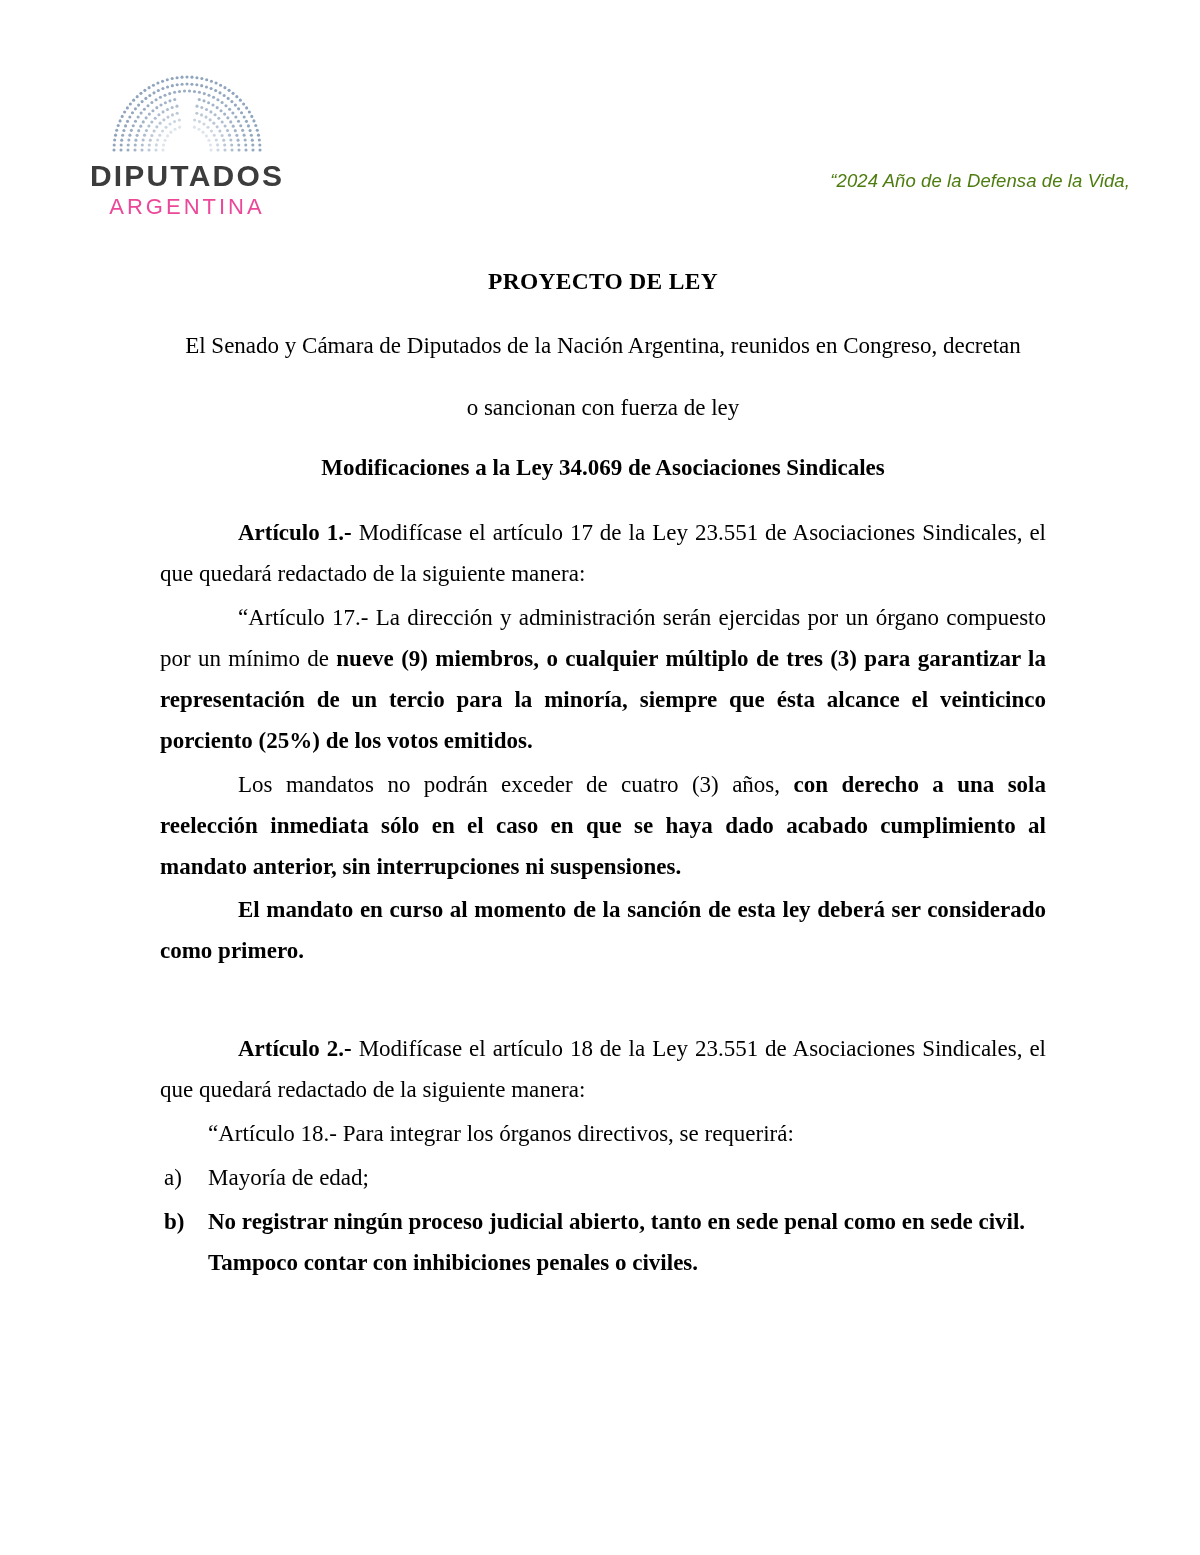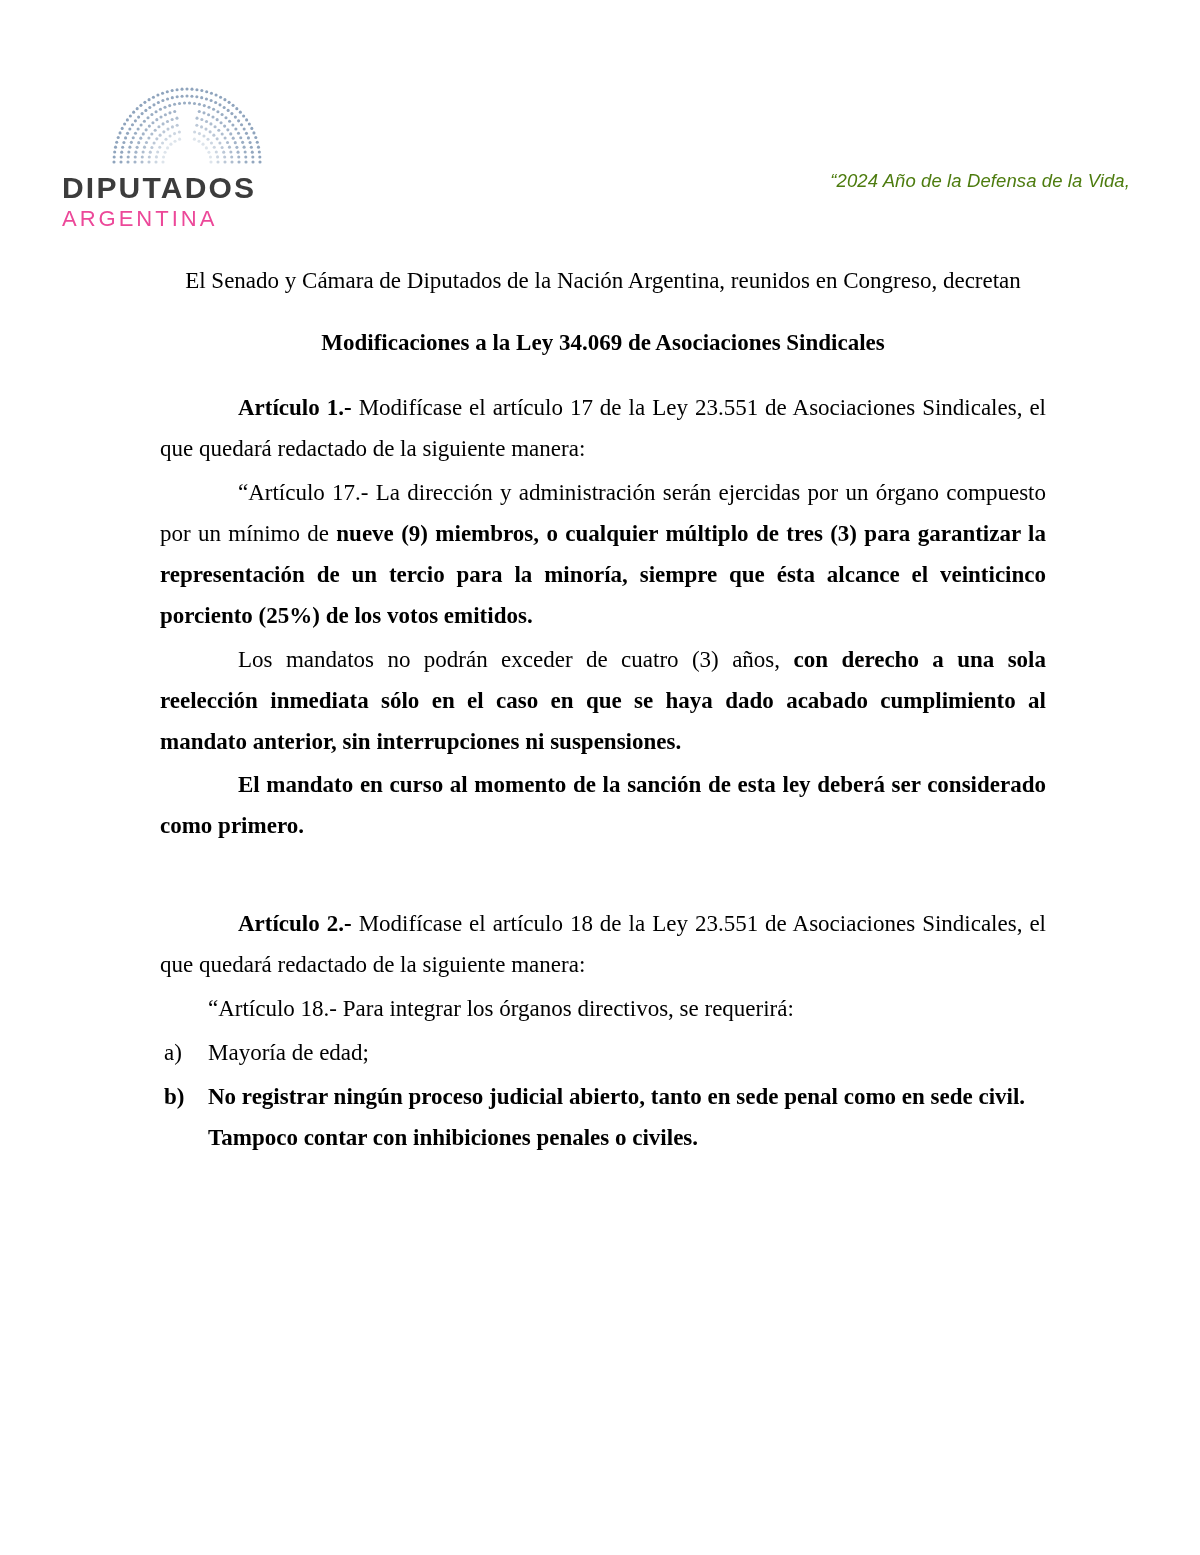--- a/index.html
+++ b/index.html
@@ -28,23 +28,23 @@
     position: absolute;
     top: 0;
     left: 0;
     width: 1200px;
     height: 250px;
   }
 
   .logo-block {
     position: absolute;
     left: 62px;
-    top: 84px;
+    top: 72px;
     width: 250px;
-    text-align: left;
+    text-align: center;
   }
 
   .logo-mark {
     width: 160px;
     height: 82px;
     margin: 0 auto 6px auto;
     display: block;
   }
 
   .logo-word-main {
@@ -419,22 +419,24 @@
     </div>
 
     <div class="slogan">
       <div>“2024 Año de la Defensa de la Vida,</div>
     </div>
 
   </div>
 
   <div class="doc-body">
 
+    <div class="title-main">PROYECTO DE LEY</div>
 
     <div class="enact-line">El Senado y Cámara de Diputados de la Nación Argentina, reunidos en Congreso, decretan</div>
+    <div class="enact-line2">o sancionan con fuerza de ley</div>
 
     <div class="title-sub">Modificaciones a la Ley 34.069 de Asociaciones Sindicales</div>
 
     <p class="para">
       <b>Artículo 1.-</b><span> Modifícase el artículo 17 de la Ley 23.551 de Asociaciones Sindicales, el que quedará redactado de la siguiente manera:</span>
     </p>
 
     <p class="para">
       <span>“Artículo 17.- La dirección y administración serán ejercidas por un órgano compuesto por un mínimo de </span><b>nueve (9) miembros, o cualquier múltiplo de tres (3) para garantizar la representación de un tercio para la minoría, siempre que ésta alcance el veinticinco porciento (25%) de los votos emitidos.</b><span></span>
     </p>

